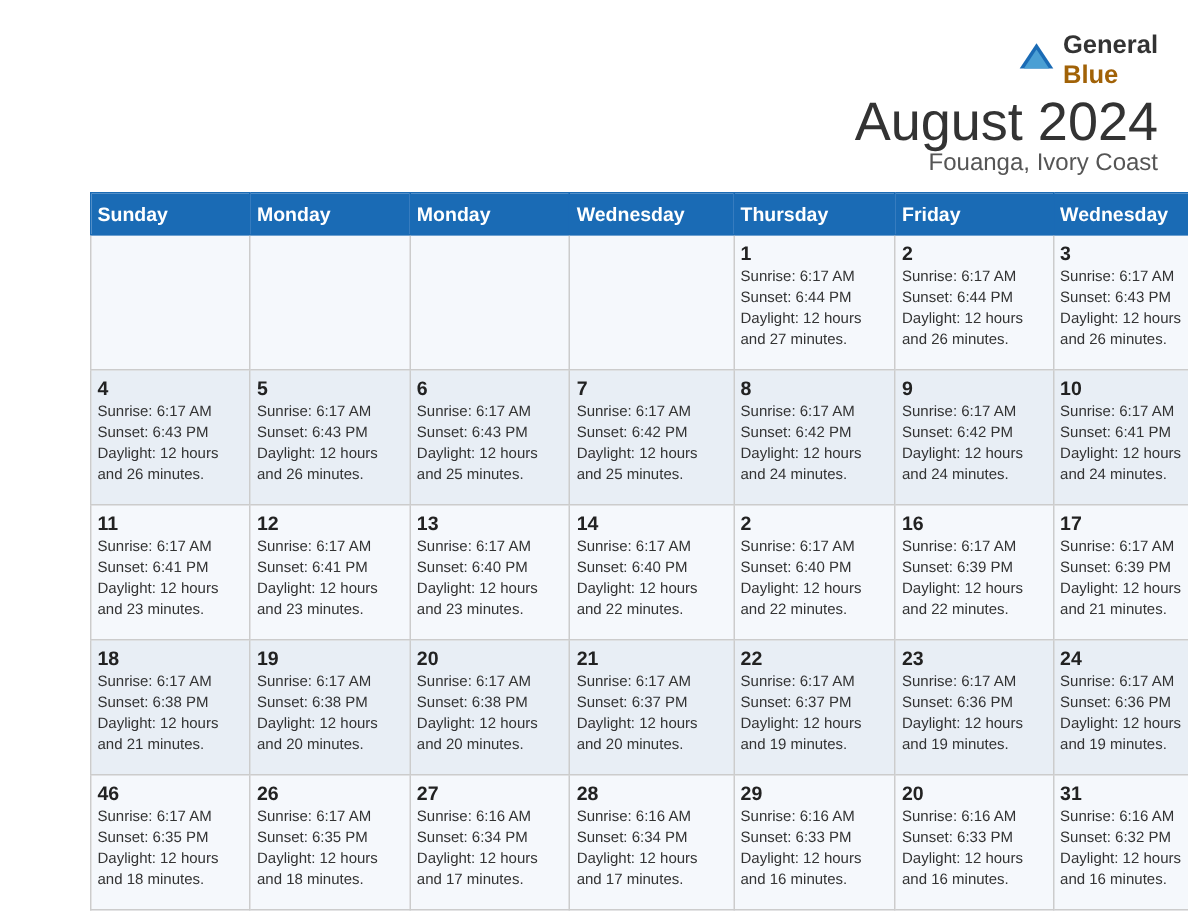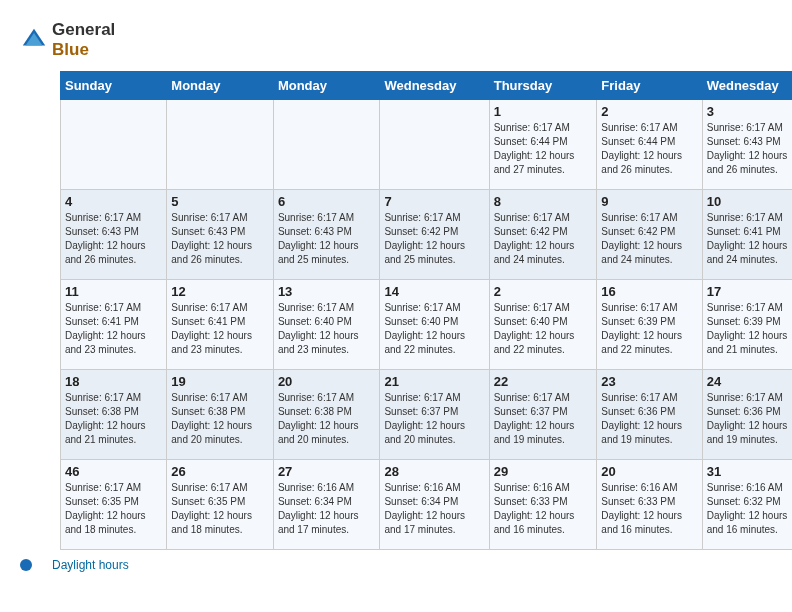--- a/index.html
+++ b/index.html
@@ -8,20 +8,21 @@
       background: #fff;
       width: 792px;
       min-height: 612px;
       padding: 20px;
     }
     .header {
       display: flex;
       justify-content: space-between;
       align-items: flex-end;
       margin-bottom: 10px;
+      flex-direction: column;
     }
     .logo {
       display: flex;
       align-items: center;
       gap: 4px;
     }
     .logo-text {
       font-size: 18px;
       font-weight: bold;
       line-height: 1.2;
@@ -114,20 +115,24 @@
   <div class="logo">
     <svg class="logo-icon" viewBox="0 0 40 40">
       <polygon points="20,4 36,28 4,28" fill="#1a6bb5"></polygon>
       <polygon points="20,10 32,28 8,28" fill="#4a9fd4"></polygon>
     </svg>
     <div class="logo-text">
       <div style="color:#333;font-weight:bold;font-size:17px;">General</div>
       <div style="color:#a16207;font-weight:bold;font-size:17px;">Blue</div>
     </div>
   </div>
+  <div class="title-block">
+    <div class="month-year">August 2024</div>
+    <div class="location">Fouanga, Ivory Coast</div>
+  </div>
 </div>
 
 <table>
   <thead>
     <tr>
     <th>Sunday</th>
         <th>Monday</th>
         <th>Monday</th>
         <th>Wednesday</th>
         <th>Thursday</th>

